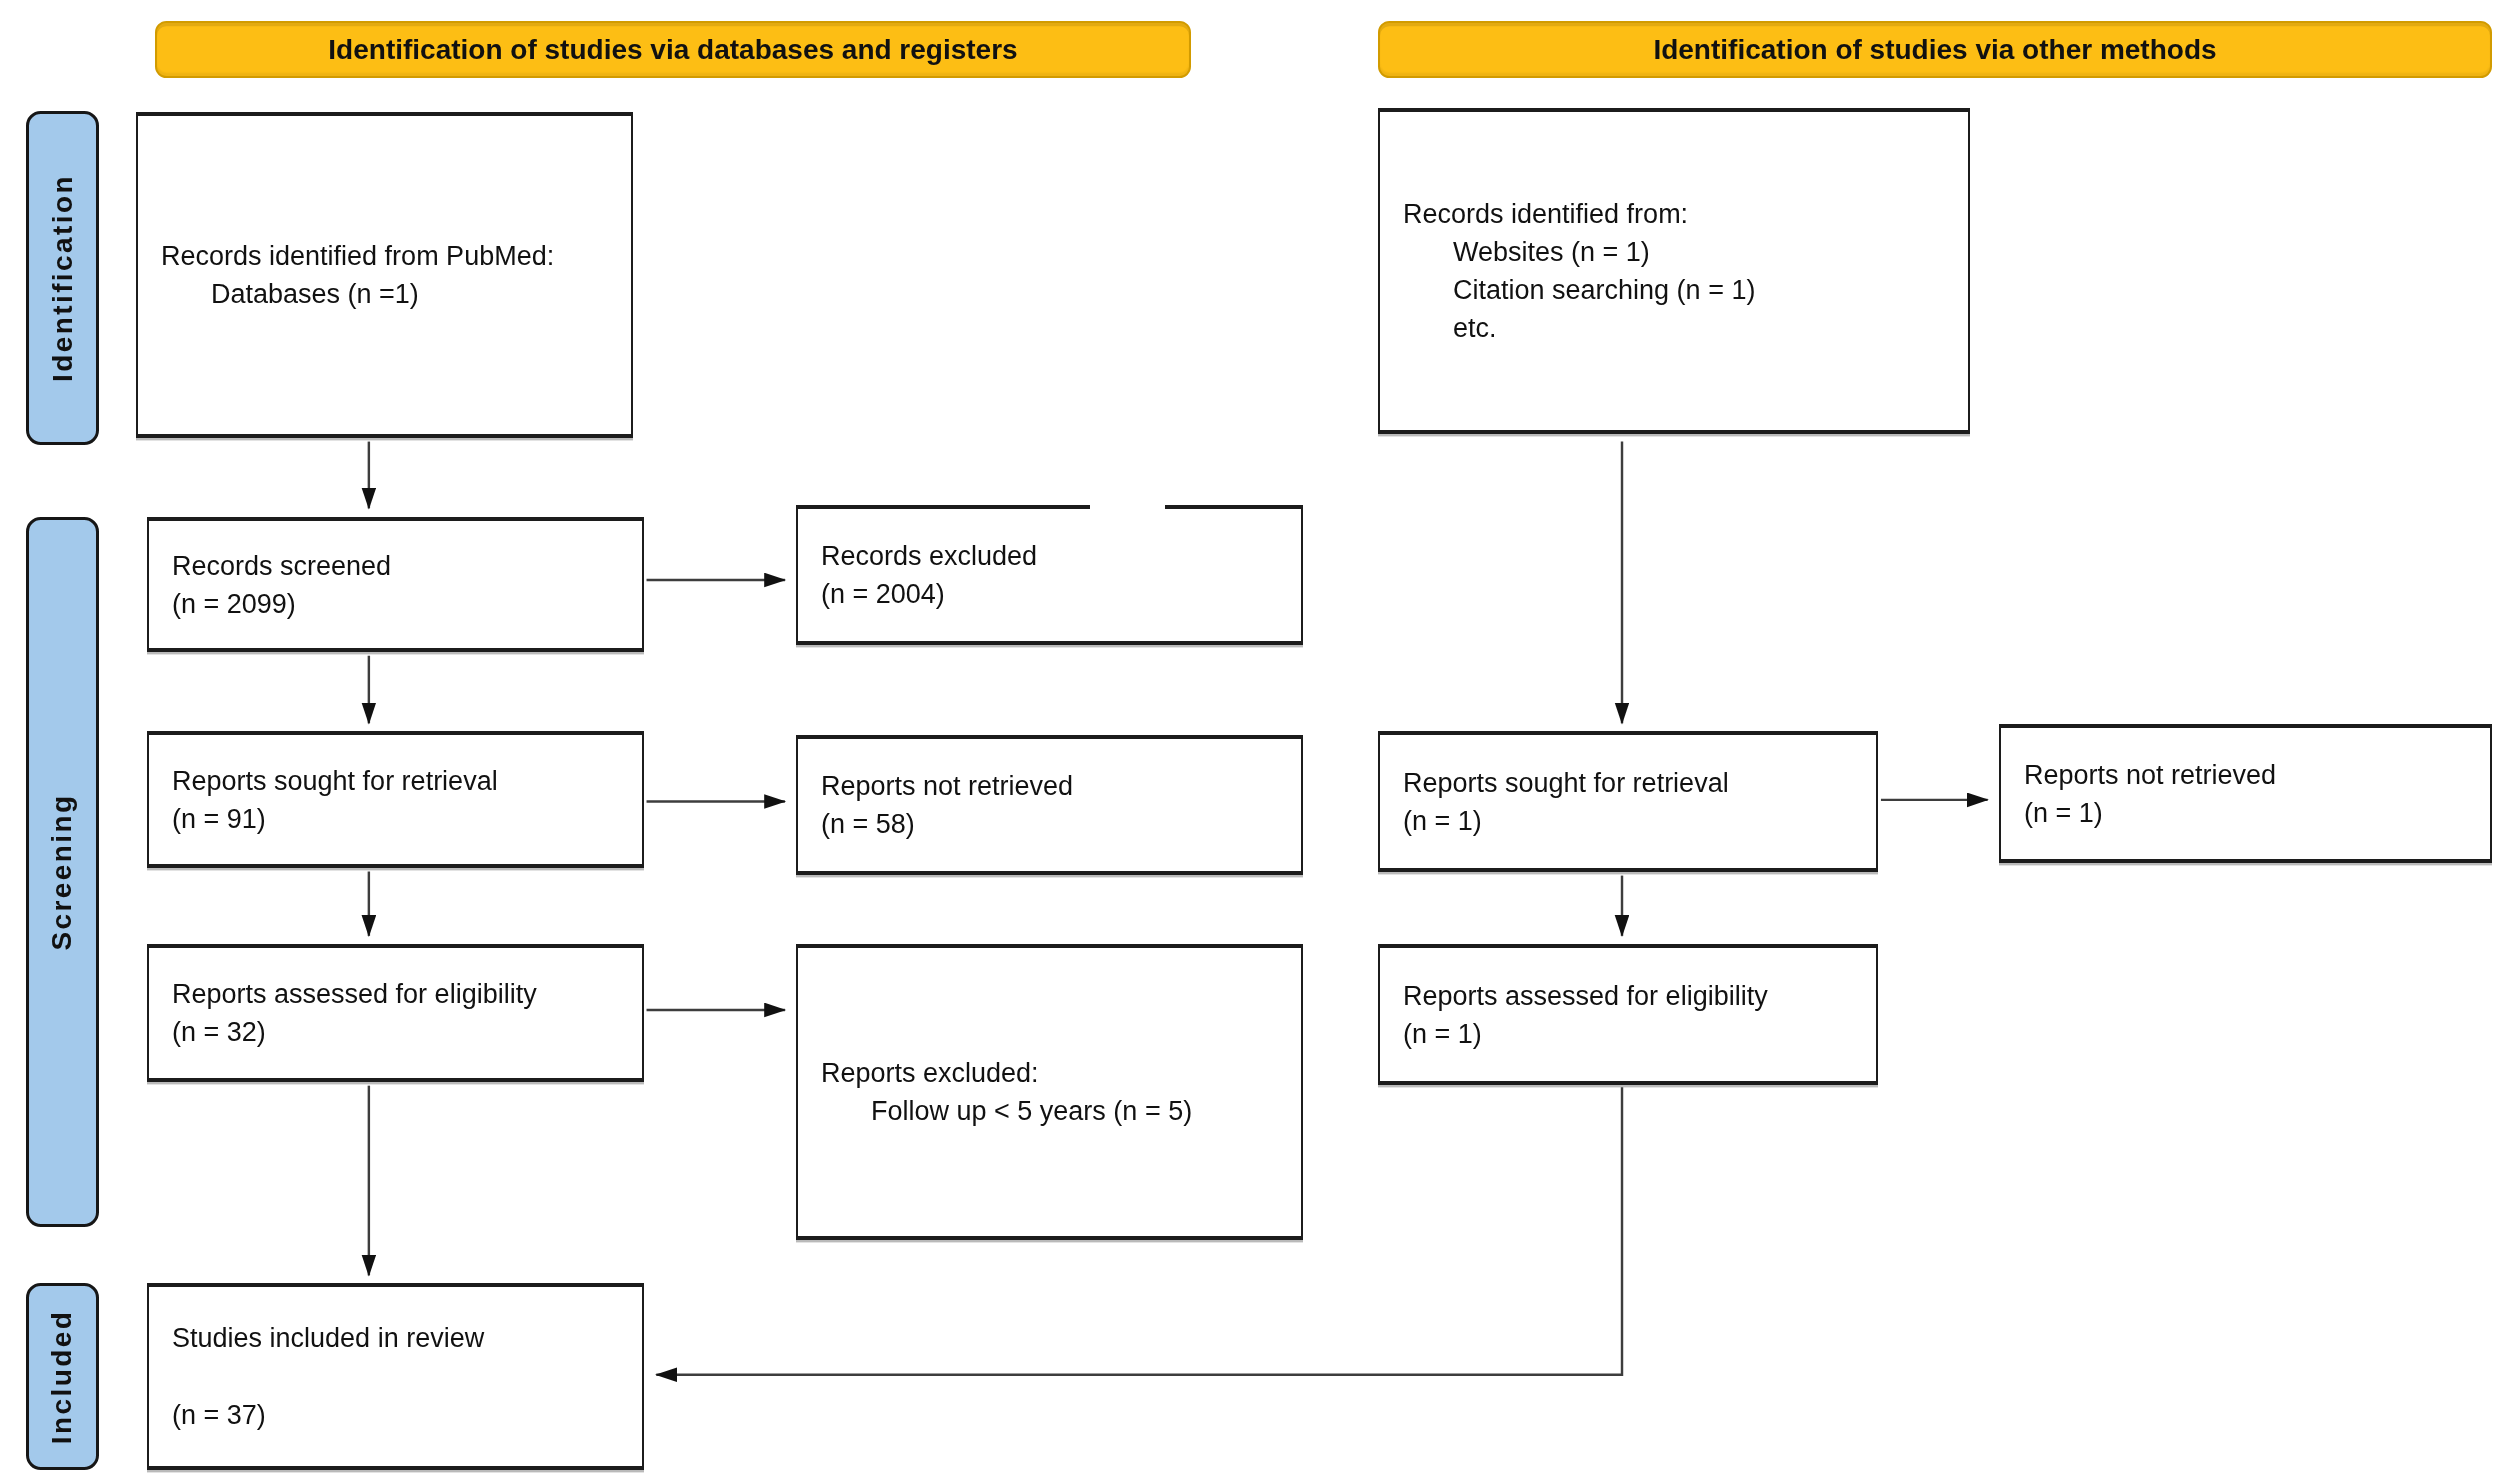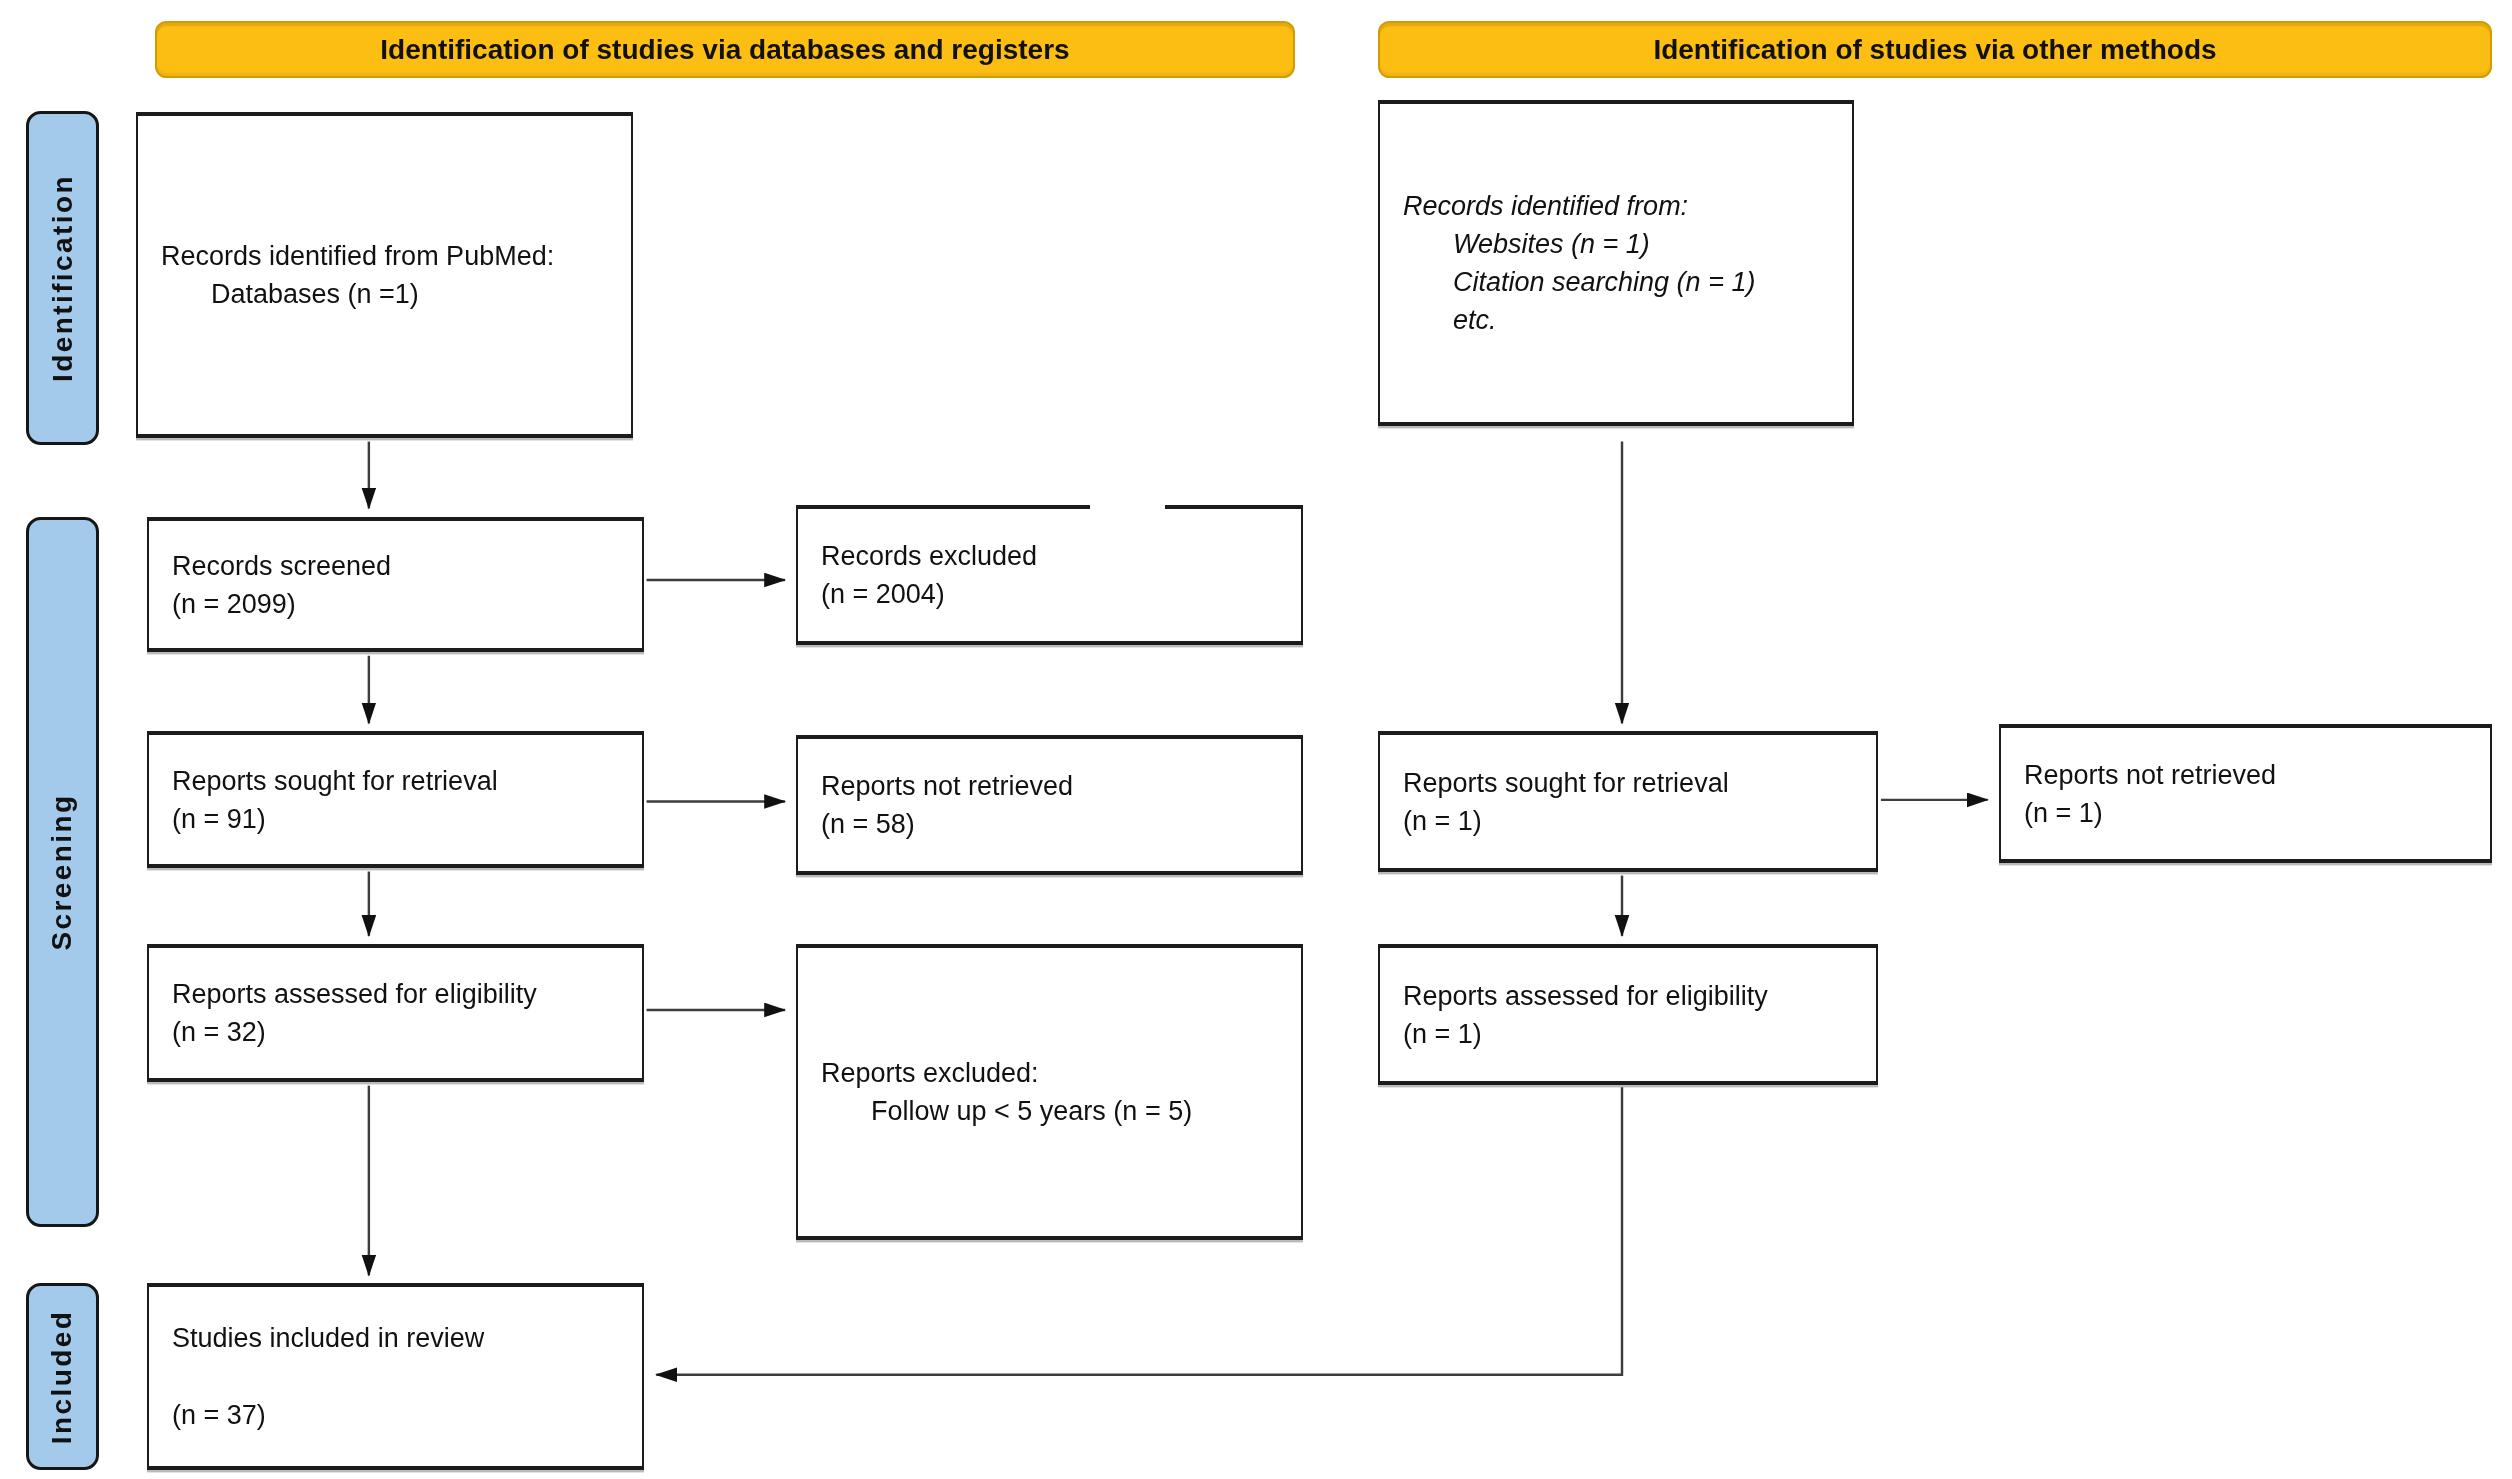--- a/index.html
+++ b/index.html
@@ -16,21 +16,21 @@
     position:absolute;
     height:57px;
     background:var(--banner-fill,#FDBE14);
     border:2.4px solid var(--banner-border,#D29B00);
     border-radius:11.4px;
     box-sizing:border-box;
     display:flex;align-items:center;justify-content:center;
     font-weight:bold;font-size:28px;
     box-shadow:inset 0 3.3px 0 rgba(0,0,0,0.10), inset 0 -3.3px 1.6px rgba(0,0,0,0.06);
   }
-  #banner-db{left:155px;top:21px;width:1140px;}
+  #banner-db{left:155px;top:21px;width:1036px;}
   #banner-other{left:1378px;top:21px;width:1114px;}
 
   
   .stage{
     position:absolute;
     width:73px;
     background:var(--stage-fill,#A3C9EB);
     border:3.3px solid #161616;
     border-radius:14.7px;
     box-sizing:border-box;
@@ -63,21 +63,21 @@
   #box-a{left:136px;top:112px;width:497px;height:326px;}
   #box-b{left:147px;top:517px;width:497px;height:135px;}
   #box-c{left:147px;top:731px;width:497px;height:137px;}
   #box-d{left:147px;top:944px;width:497px;height:138px;}
   #box-e{left:147px;top:1283px;width:497px;height:187px;gap:39px;}
 
   #box-f{left:796px;top:505px;width:507px;height:140px;}
   #box-g{left:796px;top:735px;width:507px;height:140px;}
   #box-h{left:796px;top:944px;width:507px;height:296px;}
 
-  #box-i{left:1378px;top:100px;width:476px;height:326px;font-style:italic;}
+  #box-i{left:1378px;top:108px;width:592px;height:326px;}
   #box-j{left:1378px;top:731px;width:500px;height:141px;}
   #box-k{left:1378px;top:944px;width:500px;height:141px;}
 
   #box-l{left:1999px;top:724px;width:493px;height:139px;}
 
   
   #connectors{position:absolute;left:0;top:0;width:2512px;height:1480px;pointer-events:none;}
   #connectors line, #connectors polyline{stroke:#3d3d3d;stroke-width:3;fill:none;}
 
   

